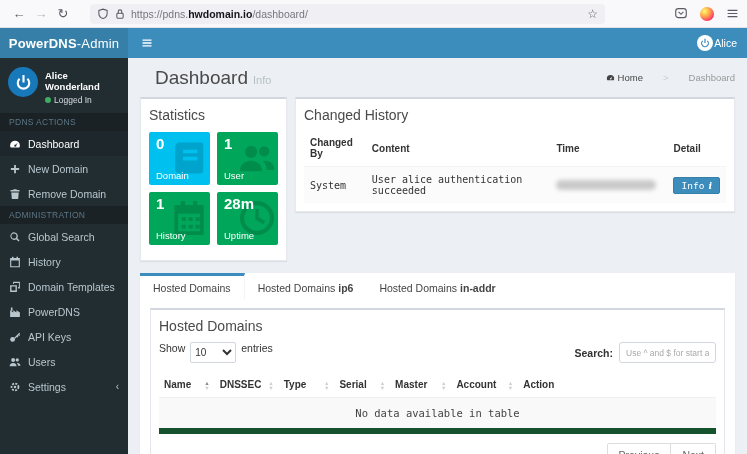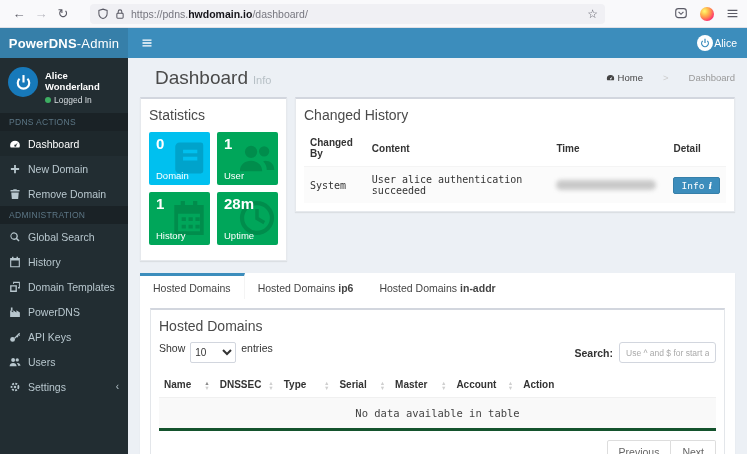--- a/index.html
+++ b/index.html
@@ -85,21 +85,21 @@
   .controls select { margin:0 5px; height:21px; width:46px; border:1px solid #d2d6de; border-radius:2px; font-size:10px; color:#333; background:#fff; font-family:"Liberation Sans", sans-serif; }
   .search-wrap { margin-left:auto; display:flex; align-items:center; gap:6px; }
   .search-label { font-weight:bold; }
   .search-input { width:97px; height:21px; border:1px solid #d2d6de; border-radius:3px; font-size:8.5px; padding:0 6px; color:#333; font-family:"Liberation Sans", sans-serif; }
   .search-input::placeholder { color:#a9a9a9; }
 
   .dtable { width:100%; border-collapse:collapse; }
   .dtable th { text-align:left; font-size:10px; color:#333; padding:7px 5px; border-bottom:1px solid #f0f0f0; cursor:pointer; }
   .sort { float:right; display:inline-flex; flex-direction:column; font-size:5.5px; line-height:4.6px; color:#cfcfcf; margin-top:2px; }
   .sort .on { color:#8a8a8a; }
-  .empty-cell { text-align:center; font-family:"DejaVu Sans Mono", monospace; font-size:10.5px; color:#444; padding:9px; background:#f9f9f9; border-bottom:3px solid #14532d; }
+  .empty-cell { text-align:center; font-family:"DejaVu Sans Mono", monospace; font-size:10.5px; color:#444; padding:9px; background:#f9f9f9; border-bottom:6px solid #14532d; }
   .pager { display:flex; justify-content:flex-end; margin-top:9px; }
   .pbtn { border:1px solid #ddd; background:#fff; color:#666; font-size:10.5px; padding:5px 11px; cursor:pointer; font-family:"Liberation Sans", sans-serif; }
   .pbtn.prev { border-radius:2px 0 0 2px; }
   .pbtn.next { border-radius:0 2px 2px 0; border-left:none; }
 </style>
 </head>
 <body>
 
 <div class="chrome">
   <div class="nav-btn">←</div>

